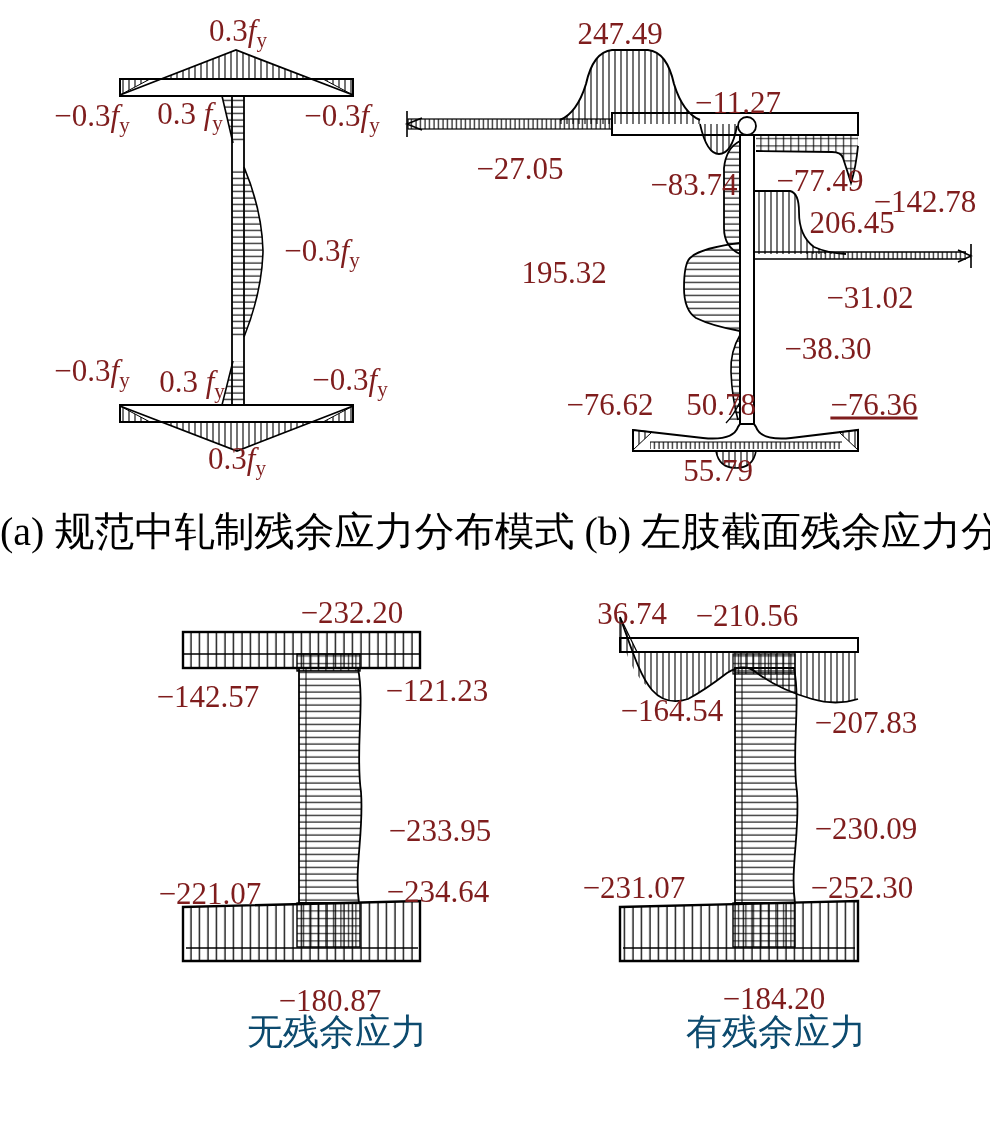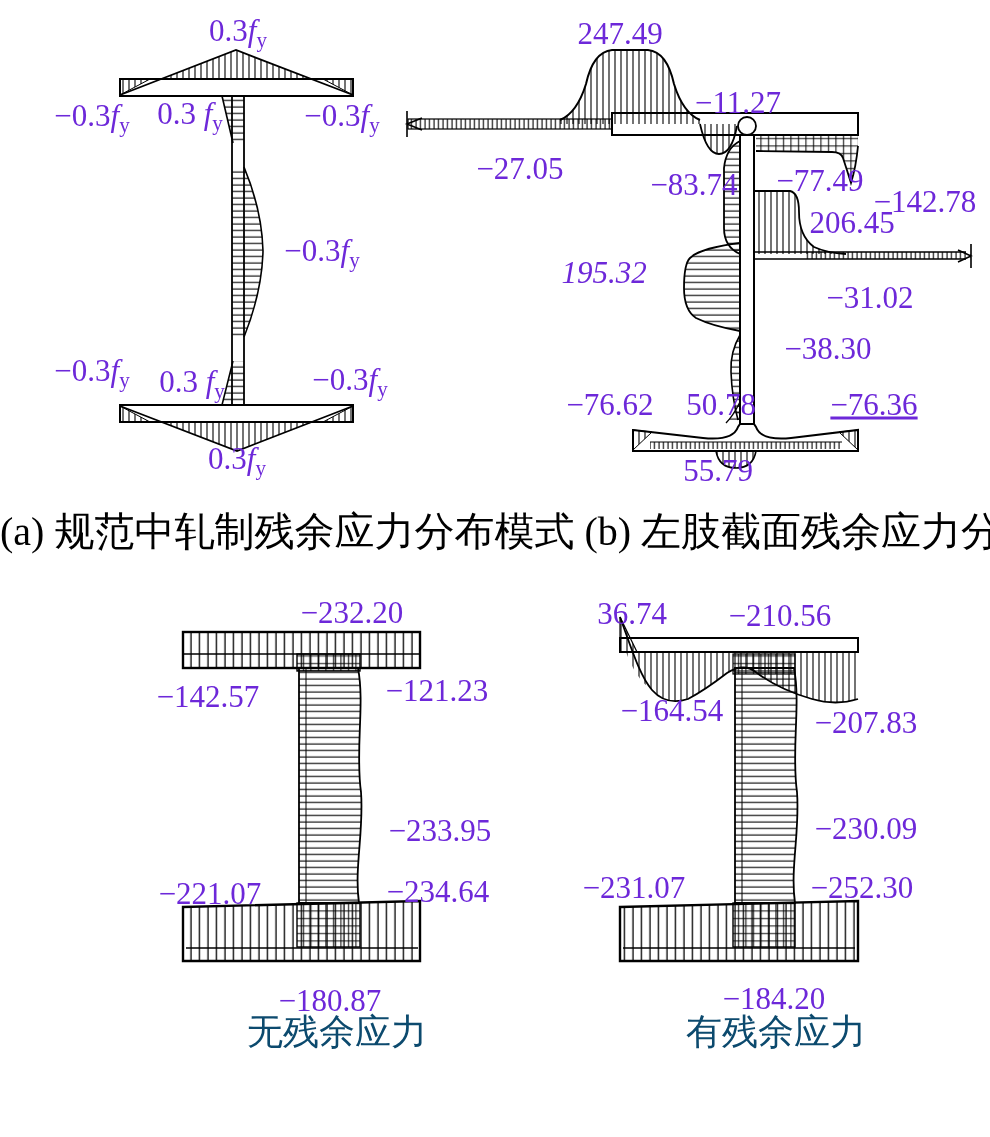--- a/index.html
+++ b/index.html
@@ -1,21 +1,21 @@
 <!DOCTYPE html>
 <html><head>
 <meta charset="utf-8">
 <style>
   html,body{margin:0;padding:0;background:#fff;}
   #page{position:relative;width:990px;height:1137px;background:#fff;overflow:hidden;
         font-family:"Liberation Serif","DejaVu Serif",serif;color:#000;}
   #figsvg{position:absolute;left:0;top:0;}
   #labels{position:absolute;left:0;top:0;width:990px;height:1137px;pointer-events:none;}
   .lbl{position:absolute;transform:translate(-50%,-50%);white-space:nowrap;
-       font:31px/1 "Liberation Serif","DejaVu Serif",serif;color:#6d28d9;}
+       font:31px/1 "Liberation Serif","DejaVu Serif",serif;color:#7f1d1d;}
   .lbl i{font-style:italic;}
   .lbl sub{font-size:0.68em;vertical-align:-0.28em;}
   .caption{position:absolute;left:0;width:990px;text-align:center;white-space:nowrap;
        font:40px/1.2 "Liberation Serif","DejaVu Serif",serif;color:#000;}
   .footer-lbl{position:absolute;transform:translate(-50%,-50%);white-space:nowrap;
        font:36px/1 "Liberation Serif","DejaVu Serif",serif;color:#0c4a6e;}
 </style>
 </head>
 <body>
 
@@ -144,36 +144,36 @@
       <div class="lbl" style="left: 192px; top: 384px;"><span>0.3 </span><i>f</i><sub>y</sub></div>
       <div class="lbl" style="left: 350px; top: 382px;"><span>−0.3</span><i>f</i><sub>y</sub></div>
       <div class="lbl" style="left: 237px; top: 461px;"><span>0.3</span><i>f</i><sub>y</sub></div>
       <div class="lbl" style="left: 620px; top: 33px;">247.49</div>
       <div class="lbl" style="left: 738px; top: 102px;">−11.27</div>
       <div class="lbl" style="left: 520px; top: 168px;">−27.05</div>
       <div class="lbl" style="left: 694px; top: 184px;">−83.74</div>
       <div class="lbl" style="left: 820px; top: 180px;">−77.49</div>
       <div class="lbl" style="left: 925px; top: 201px;">−142.78</div>
       <div class="lbl" style="left: 852px; top: 222px;">206.45</div>
-      <div class="lbl" style="left: 604px; top: 272px; font-style: italic;">195.32</div>
+      <div class="lbl" style="left: 564px; top: 272px;">195.32</div>
       <div class="lbl" style="left: 870px; top: 297px;">−31.02</div>
       <div class="lbl" style="left: 828px; top: 348px;">−38.30</div>
       <div class="lbl" style="left: 610px; top: 404px;">−76.62</div>
       <div class="lbl" style="left: 721px; top: 404px;">50.78</div>
       <div class="lbl" style="left: 874px; top: 404px; text-decoration: underline;">−76.36</div>
       <div class="lbl" style="left: 718px; top: 470px;">55.79</div>
       <div class="lbl" style="left: 352px; top: 612px;">−232.20</div>
       <div class="lbl" style="left: 208px; top: 696px;">−142.57</div>
       <div class="lbl" style="left: 437px; top: 690px;">−121.23</div>
       <div class="lbl" style="left: 440px; top: 830px;">−233.95</div>
       <div class="lbl" style="left: 210px; top: 893px;">−221.07</div>
       <div class="lbl" style="left: 438px; top: 891px;">−234.64</div>
       <div class="lbl" style="left: 330px; top: 1000px;">−180.87</div>
       <div class="lbl" style="left: 632px; top: 613px;">36.74</div>
-      <div class="lbl" style="left: 780px; top: 615px; text-align: center;">−210.56</div>
+      <div class="lbl" style="left: 747px; top: 615px; text-align: center;">−210.56</div>
       <div class="lbl" style="left: 672px; top: 710px;">−164.54</div>
       <div class="lbl" style="left: 866px; top: 722px;">−207.83</div>
       <div class="lbl" style="left: 866px; top: 828px;">−230.09</div>
       <div class="lbl" style="left: 634px; top: 887px;">−231.07</div>
       <div class="lbl" style="left: 862px; top: 887px;">−252.30</div>
       <div class="lbl" style="left: 774px; top: 998px;">−184.20</div>
     </div>
 
 <div class="caption" style="top:508px">(a) 规范中轧制残余应力分布模式 (b) 左肢截面残余应力分布</div>
 <div class="footer-lbl" style="left:337px;top:1032px">无残余应力</div>

